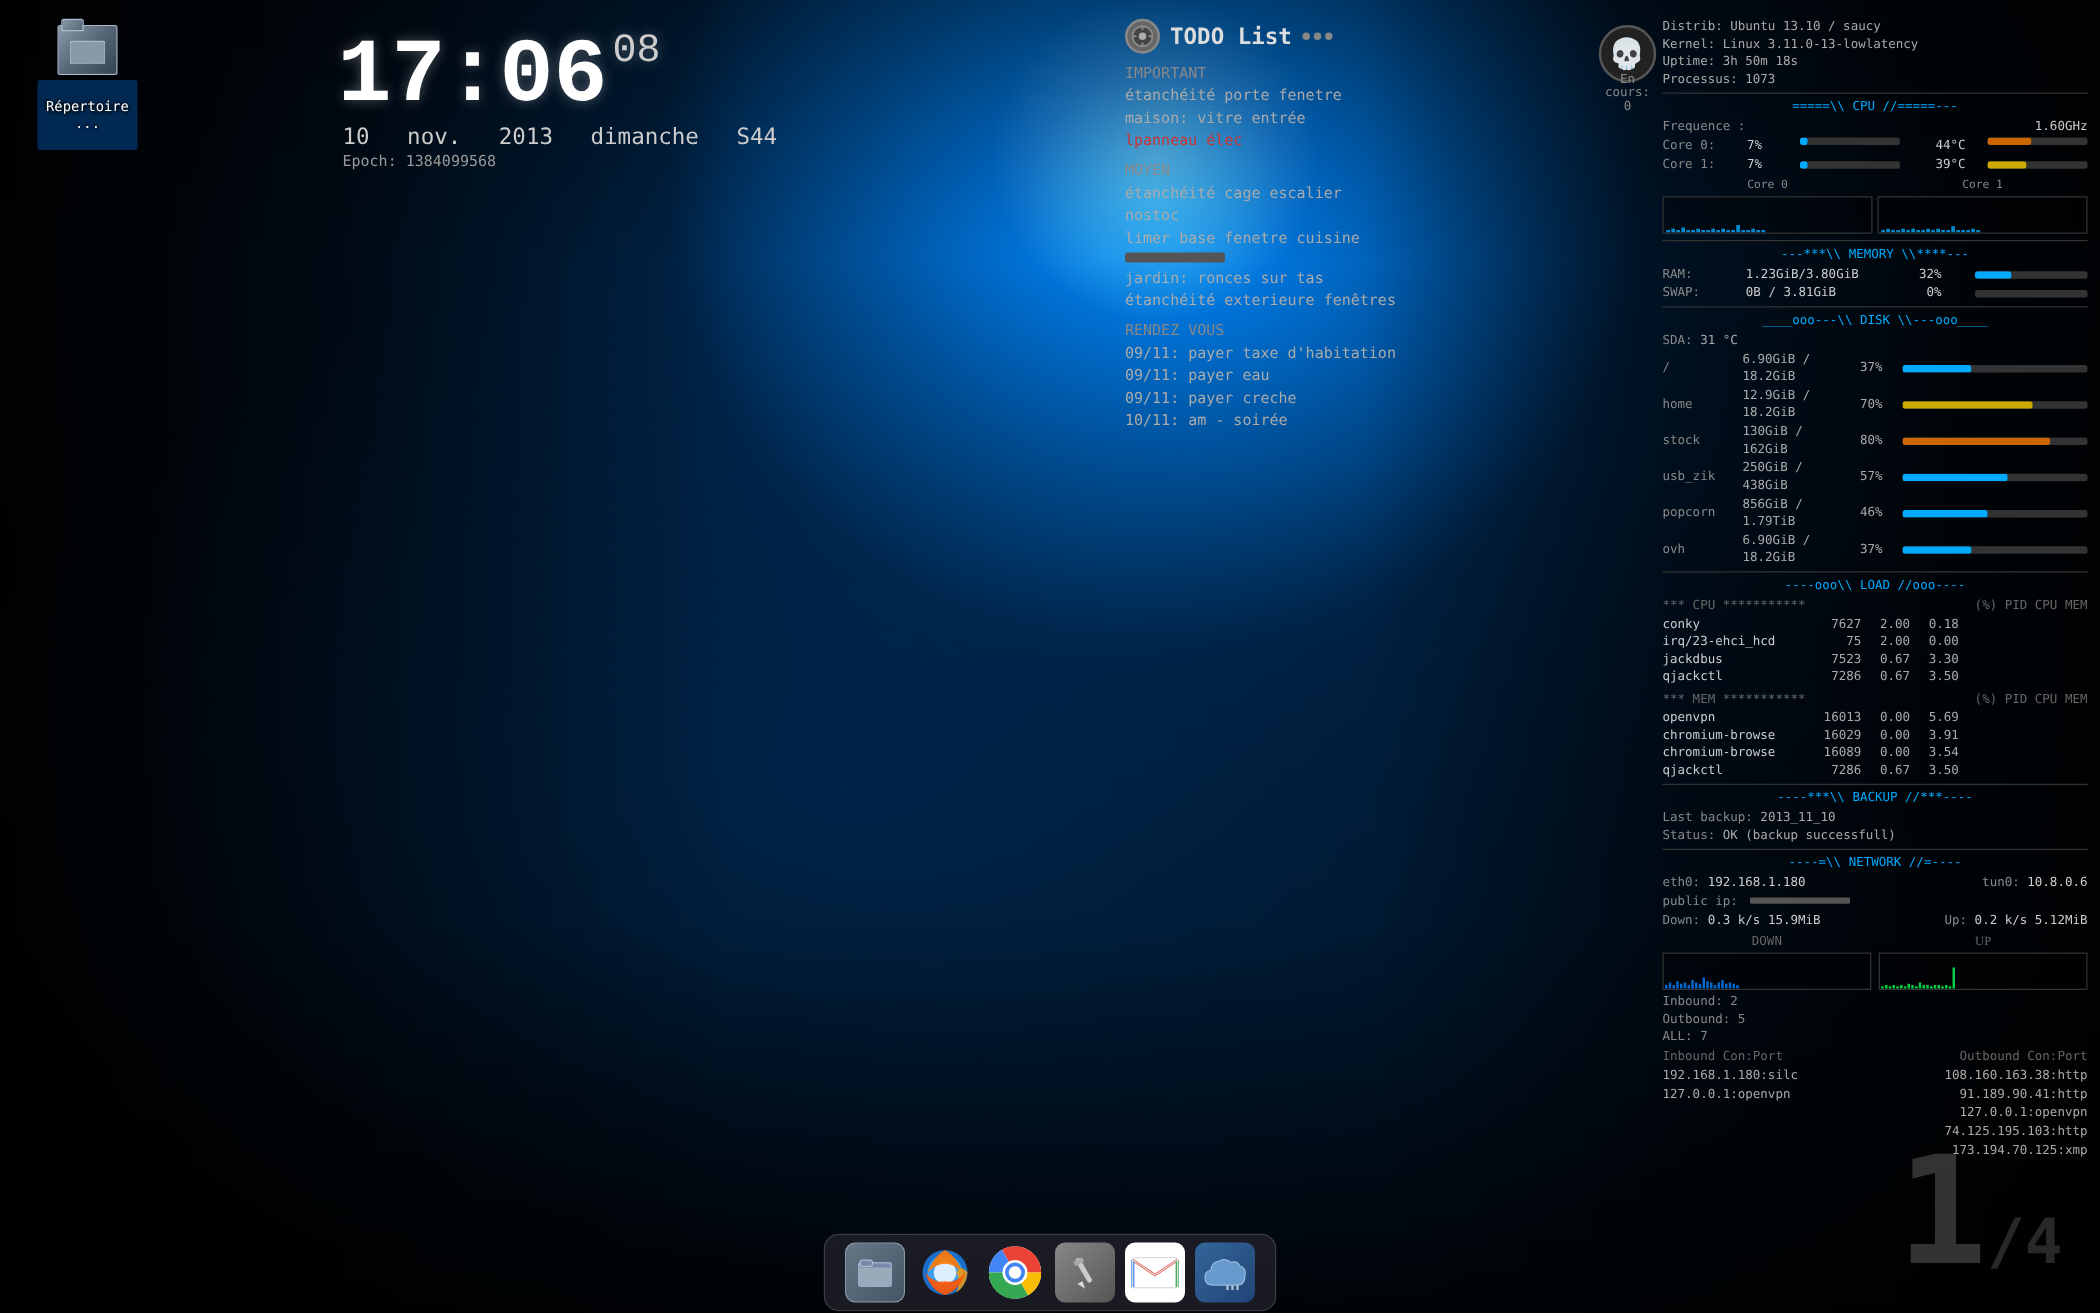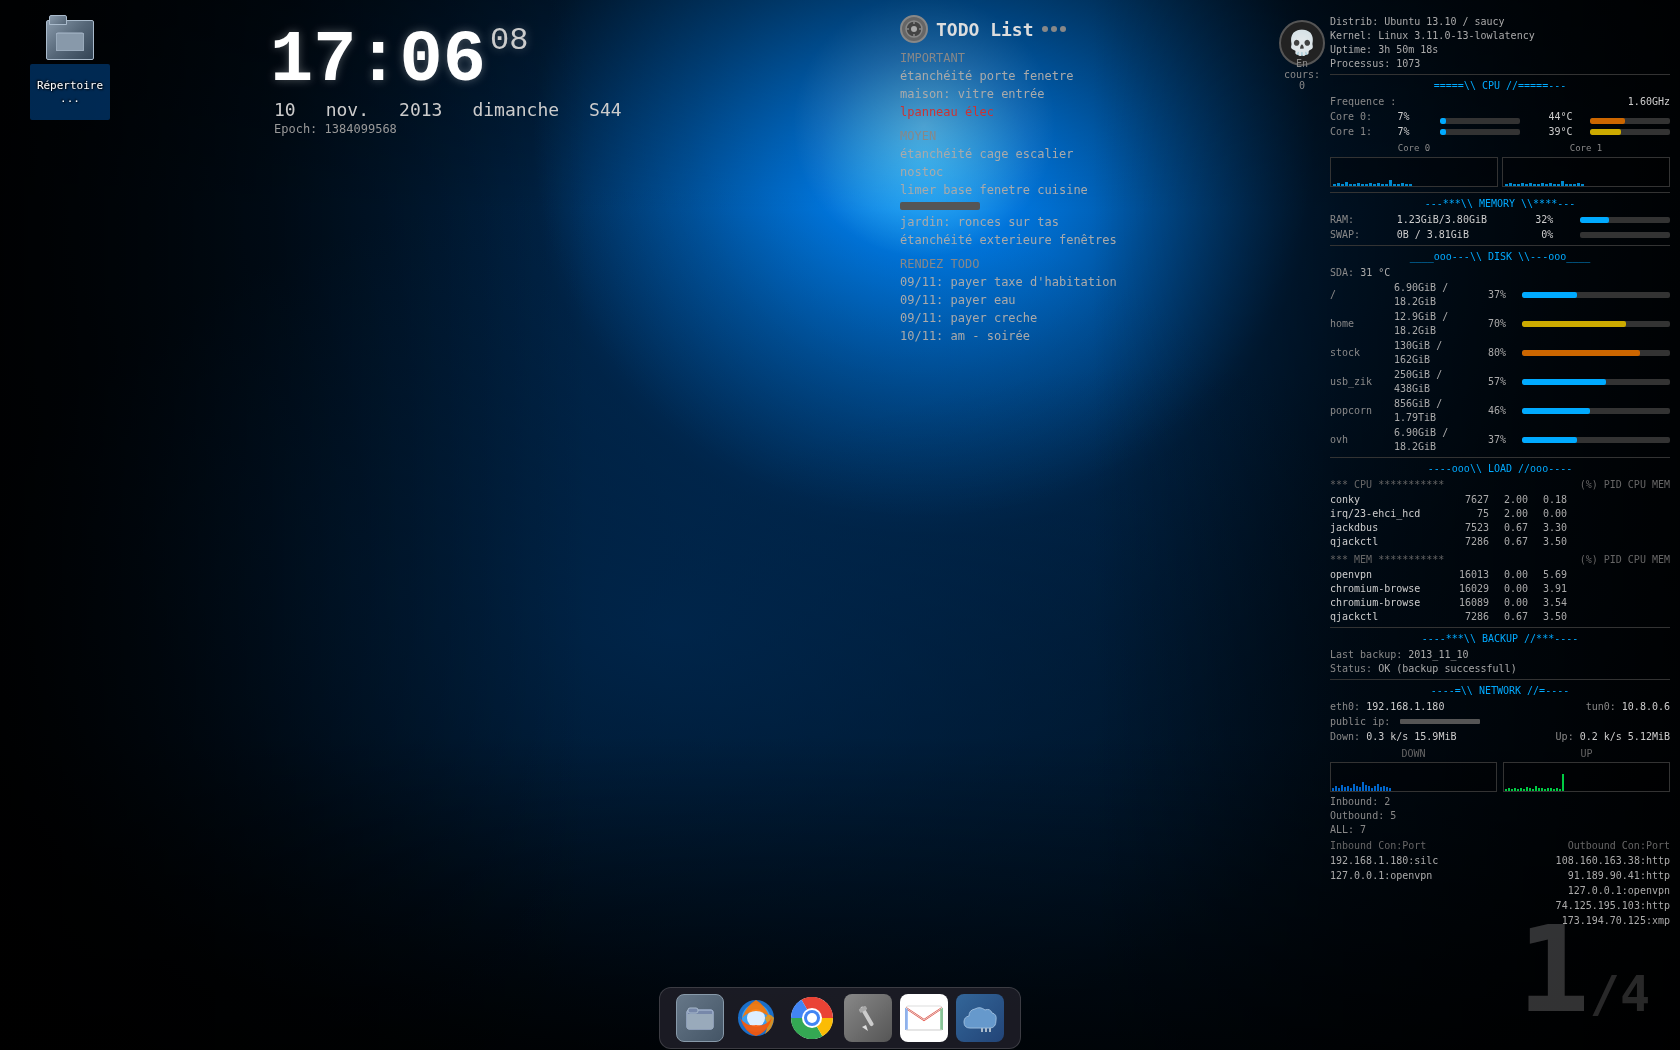--- a/index.html
+++ b/index.html
@@ -457,21 +457,21 @@
   <div class="todo-item red">lpanneau élec</div>
 
   <div class="todo-section-title">MOYEN</div>
   <div class="todo-item">étanchéité cage escalier</div>
   <div class="todo-item">nostoc</div>
   <div class="todo-item">limer base fenetre cuisine</div>
   <div id="jardin-bar"></div>
   <div class="todo-item">jardin: ronces sur tas</div>
   <div class="todo-item">étanchéité exterieure fenêtres</div>
 
-  <div class="todo-section-title">RENDEZ TODO</div>
+  <div class="todo-section-title">RENDEZ VOUS</div>
   <div class="todo-item">09/11: payer taxe d'habitation</div>
   <div class="todo-item">09/11: payer eau</div>
   <div class="todo-item">09/11: payer creche</div>
   <div class="todo-item">10/11: am - soirée</div>
 </div>
 
 <div id="skull-icon">💀</div>
 <div id="en-cours">En cours: 0</div>
 
 <div id="sysmon">
@@ -481,21 +481,21 @@
   <div style="color:#aaa;font-size:10px;">Processus: 1073</div>
 
   <hr class="sysmon-divider">
   <div class="sysmon-section">=====\\ CPU //=====---</div>
 
   <div style="display:flex;justify-content:space-between;font-size:10px;">
     <span style="color:#888;">Frequence :</span>
     <span style="color:#ccc;">1.60GHz</span>
   </div>
 
-  <div style="display:flex;justify-content:space-between;align-items:flex-end;font-size:10px;margin:1px 0;">
+  <div style="display:flex;justify-content:space-between;align-items:flex-start;font-size:10px;margin:1px 0;">
     <span style="color:#888;width:50px;">Core 0:</span>
     <span style="color:#ccc;width:25px;">7%</span>
     <div class="bar-container">
         <div class="bar-fill" style="width:7%;"></div>
       </div>
     <span style="color:#ccc;width:35px;text-align:right;">44°C</span>
     <div class="bar-container">
         <div class="bar-fill orange" style="width:44%;"></div>
       </div>
   </div>
@@ -757,21 +757,21 @@
         <div class="net-bar" style="height:15%;"></div>
         <div class="net-bar" style="height:10%;"></div>
         <div class="net-bar" style="height:18%;"></div>
         <div class="net-bar" style="height:22%;"></div>
         <div class="net-bar" style="height:12%;"></div>
         <div class="net-bar" style="height:16%;"></div>
         <div class="net-bar" style="height:14%;"></div>
         <div class="net-bar" style="height:10%;"></div>
       </div>
     </div>
-    <div style="flex:1;">
+    <div style="flex:1;font-family:Liberation Serif, serif;">
       <div class="net-label">UP</div>
       <div class="net-graph">
         <div class="net-bar up" style="height:5%;"></div>
         <div class="net-bar up" style="height:8%;"></div>
         <div class="net-bar up" style="height:6%;"></div>
         <div class="net-bar up" style="height:10%;"></div>
         <div class="net-bar up" style="height:7%;"></div>
         <div class="net-bar up" style="height:9%;"></div>
         <div class="net-bar up" style="height:6%;"></div>
         <div class="net-bar up" style="height:12%;"></div>

